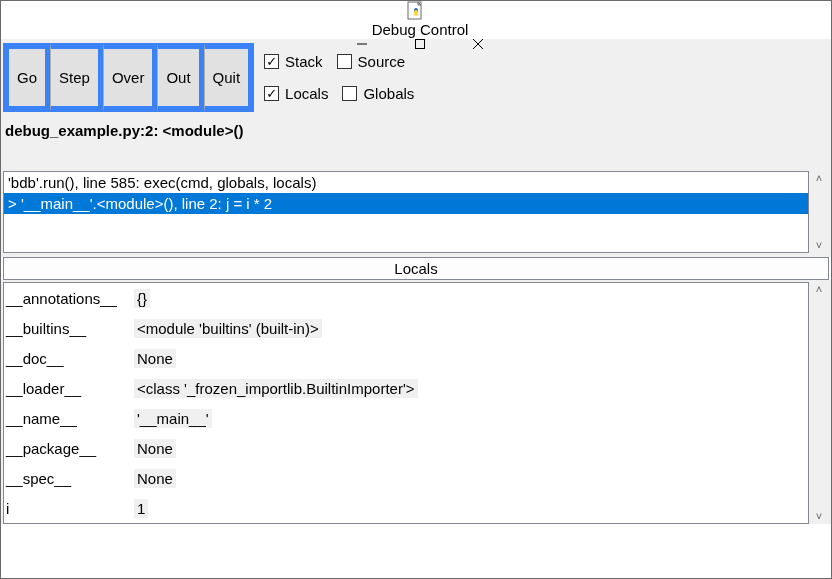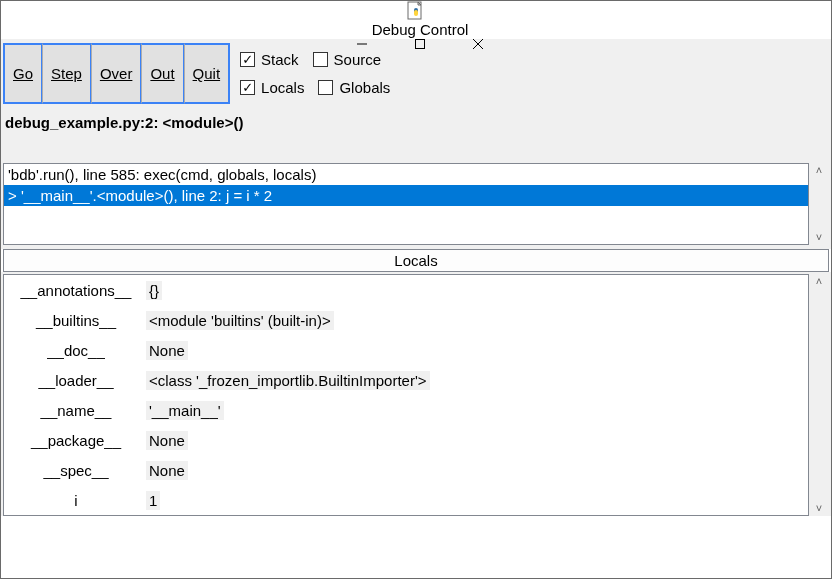--- a/index.html
+++ b/index.html
@@ -49,27 +49,26 @@
     display: flex;
     align-items: stretch;
     background: #f0f0f0;
   }
   .tool-btns {
     display: flex;
     padding: 4px 0 4px 2px;
   }
   .tool-btn {
     background: #e1e1e1;
-    border: 2px solid #3b82f6;
+    border: 6px solid #3b82f6;
     padding: 20px 8px;
     font-size: 15px;
     min-width: 36px;
     text-align: center;
     cursor: default;
-    text-decoration: underline;
   }
   .tool-btn + .tool-btn { border-left: 1px solid #adadad; margin-left: -1px; }
   .check-area {
     display: flex;
     flex-direction: column;
     justify-content: space-around;
     padding: 6px 10px;
   }
   .check-row {
     display: flex;
@@ -158,23 +157,22 @@
     flex: 1;
     background: #fff;
     border: 1px solid #828790;
   }
   .locals-row {
     display: flex;
     align-items: center;
     height: 30px;
   }
   .locals-key {
-    width: 142px;
+    width: 130px;
     padding-left: 2px;
-    text-align: center;
   }
   .locals-val {
     background: #f0f0f0;
     padding: 1px 3px;
   }
 </style>
 </head>
 <body>
 
 <div class="titlebar">

